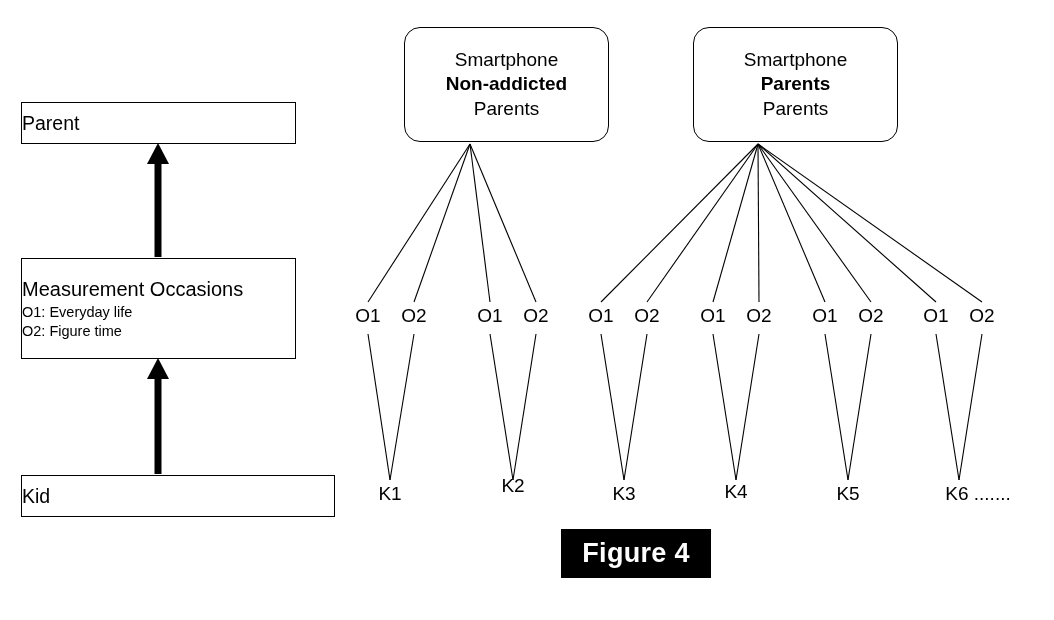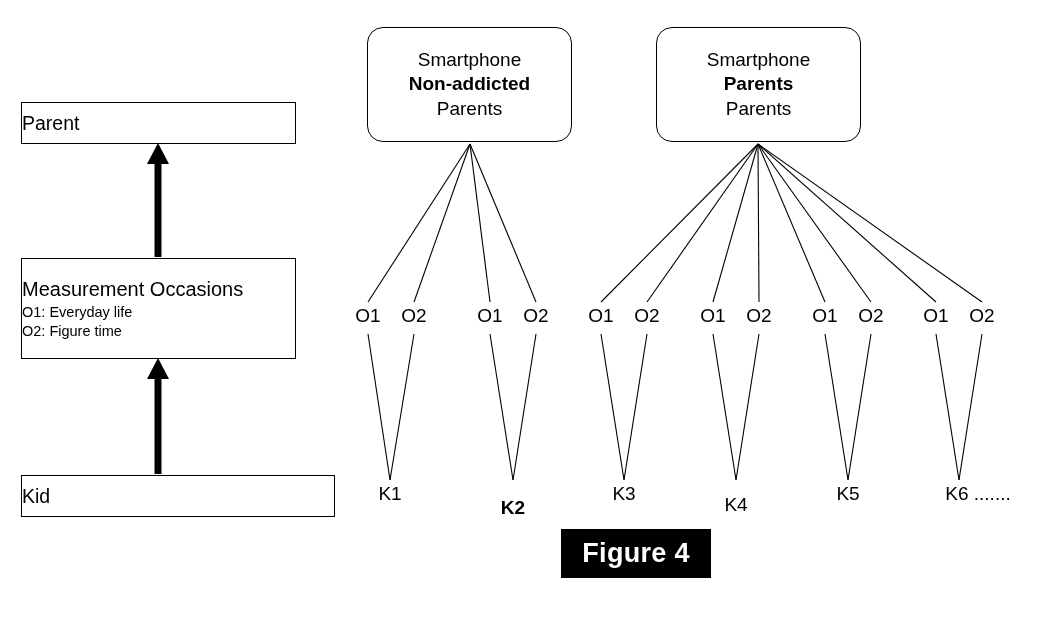--- a/index.html
+++ b/index.html
@@ -73,20 +73,21 @@
     position: absolute;
     border: 1.6px solid #000;
     border-radius: 16px;
     background: #fff;
     box-sizing: border-box;
     display: flex;
     flex-direction: column;
     align-items: center;
     justify-content: center;
     line-height: 1.28;
+    margin-left: 37px;
   }
   #group-nonaddicted {
     left: 367px; top: 27px; width: 205px; height: 115px;
   }
   #group-addicted {
     left: 656px; top: 27px; width: 205px; height: 115px;
   }
   .group-line {
     font-size: 19px;
     white-space: nowrap;
@@ -215,21 +216,21 @@
       <div class="node-label" style="left: 713px; top: 316px;">O1</div>
       <div class="node-label" style="left: 759px; top: 316px;">O2</div>
       <div class="node-label" style="left: 825px; top: 316px;">O1</div>
       <div class="node-label" style="left: 871px; top: 316px;">O2</div>
       <div class="node-label" style="left: 936px; top: 316px;">O1</div>
       <div class="node-label" style="left: 982px; top: 316px;">O2</div>
     </div>
 
   <div id="kid-labels">
       <div class="node-label k-label" style="left: 390px; top: 494px;">K1</div>
-      <div class="node-label k-label" style="left: 513px; top: 508px; font-weight: bold;">K2</div>
+      <div class="node-label k-label" style="left: 513px; top: 486px;">K2</div>
       <div class="node-label k-label" style="left: 624px; top: 494px;">K3</div>
-      <div class="node-label k-label" style="left: 736px; top: 505px;">K4</div>
+      <div class="node-label k-label" style="left: 736px; top: 492px;">K4</div>
       <div class="node-label k-label" style="left: 848px; top: 494px;">K5</div>
       <div class="node-label k-label" style="left: 978px; top: 494px;">K6 .......</div>
     </div>
 
   <div id="figure-caption">Figure 4</div>
 </div>
 
 </body></html>

